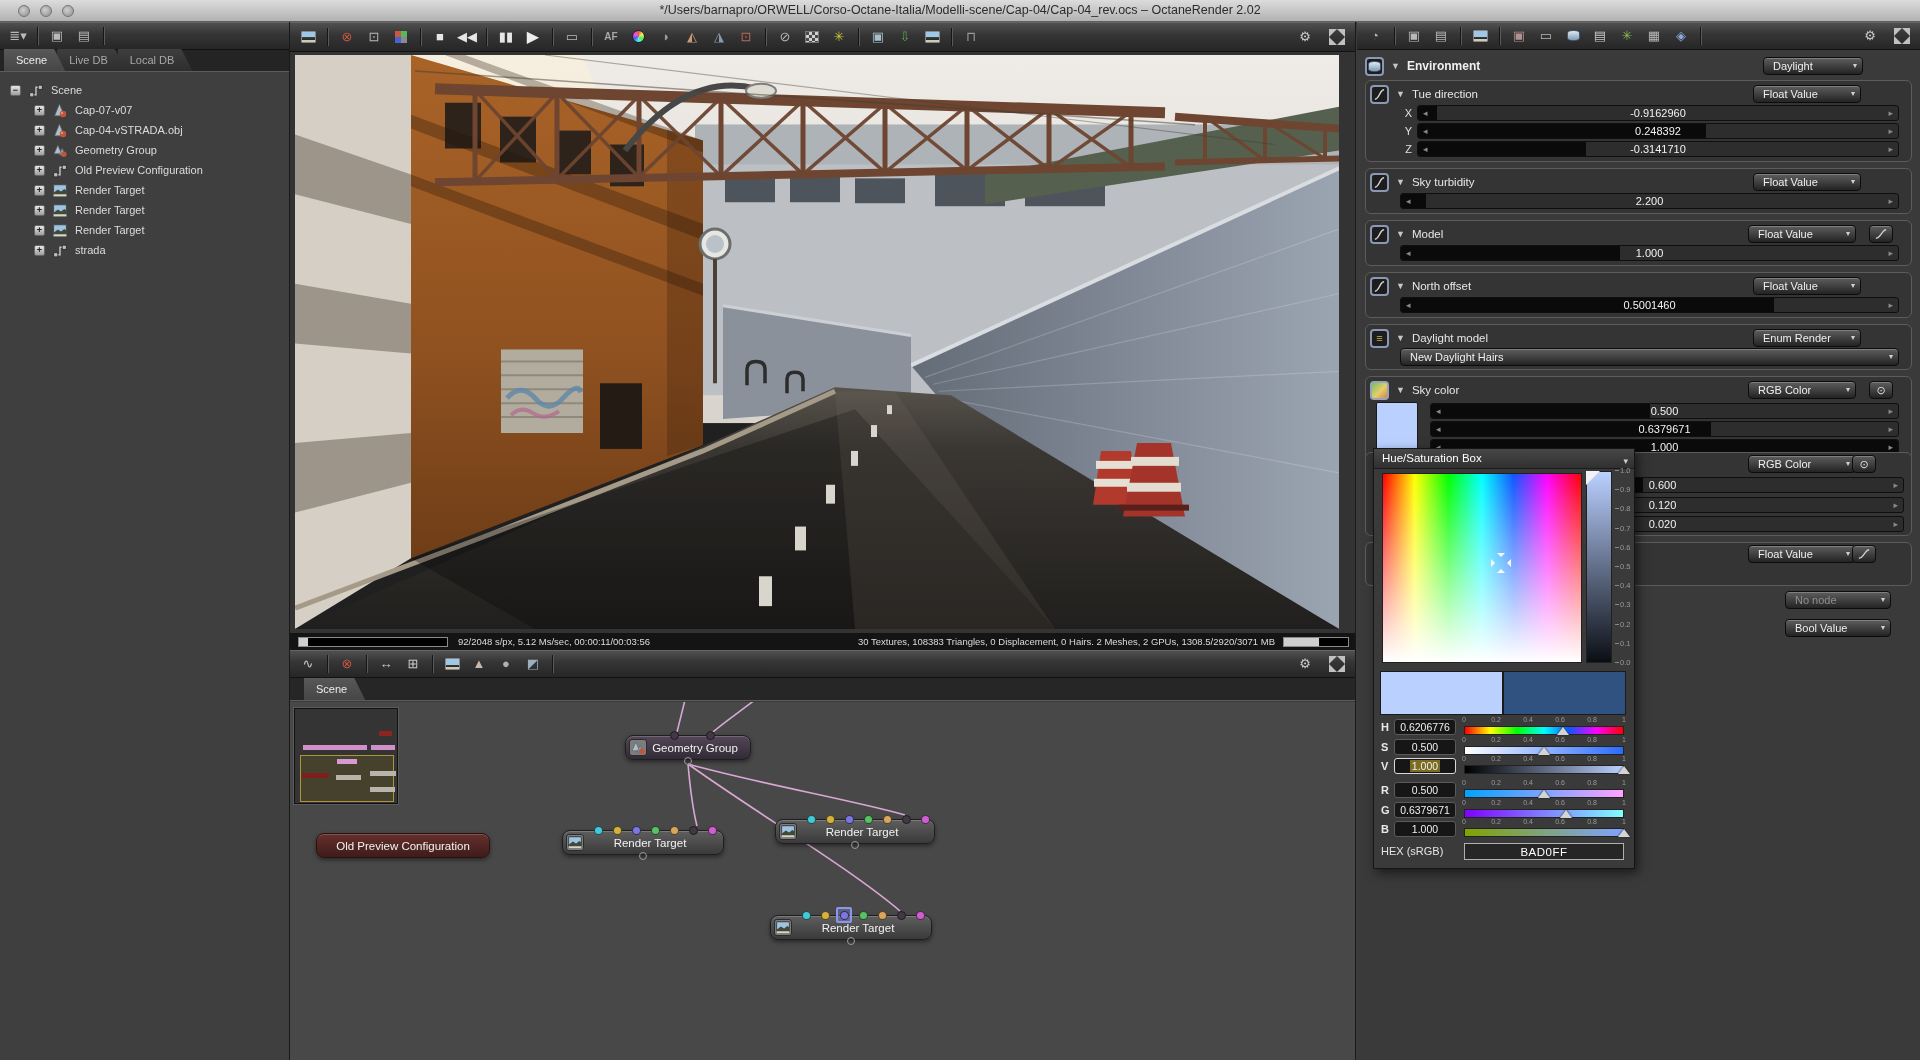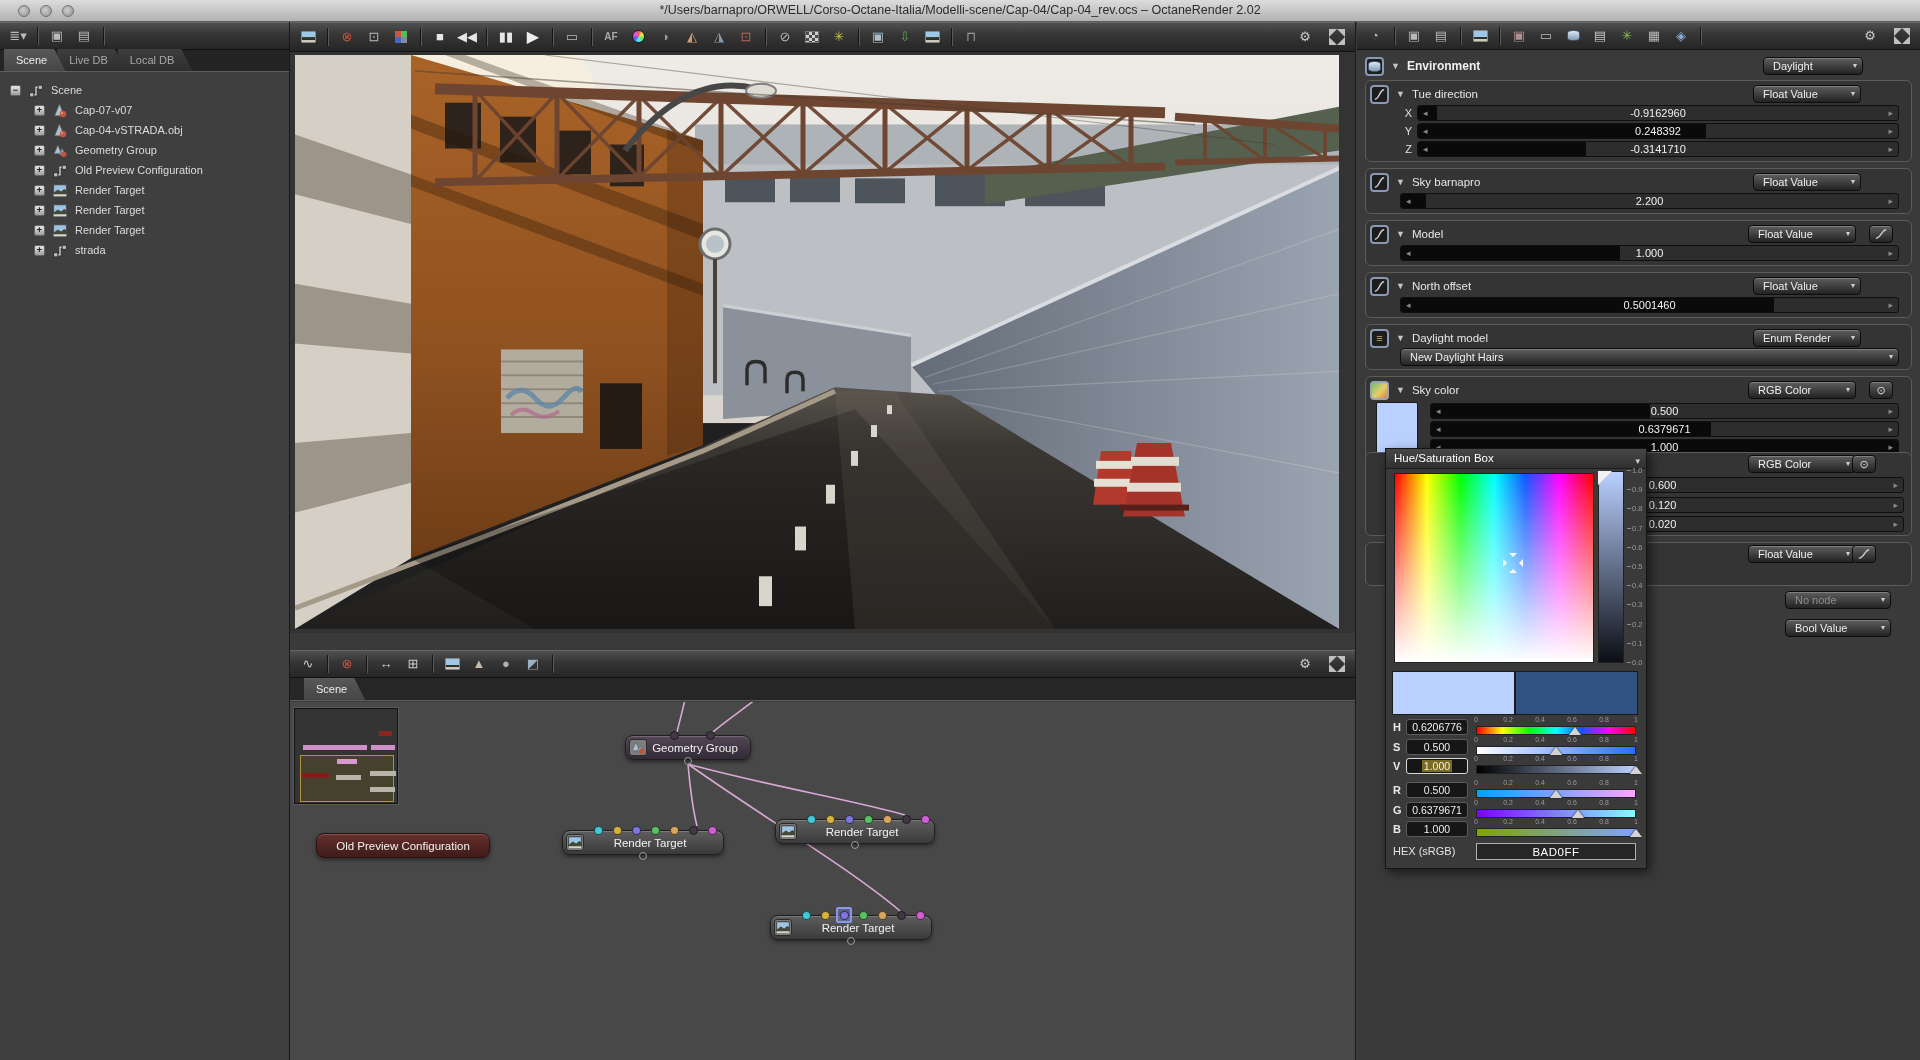--- a/index.html
+++ b/index.html
@@ -141,21 +141,21 @@
   .skybody .cols { flex:1; display:flex; flex-direction:column; }
   .skybody .srow { padding-left:4px; }
 
   
   .covgroup { position:absolute; left:8px; right:8px; border:1px solid #5c5c5c; border-radius:6px;
               background:#343434; }
   .covrow { position:absolute; }
   .cov-slider { position:absolute; left:64px; right:16px; }
 
   
-  .picker { position:absolute; left:28px; top:398px; width:262px; height:421px; background:#3a3a3a;
+  .picker { position:absolute; left:16px; top:398px; width:262px; height:421px; background:#3a3a3a;
             border:1px solid #151515; box-shadow:3px 4px 10px rgba(0,0,0,.55); z-index:10; }
   .pkhead { position:relative; height:20px; background:linear-gradient(#474747,#303030);
             border-bottom:1px solid #1c1c1c; color:#fff; font-size:11.5px; line-height:19px;
             padding-left:8px; }
   .pkhead .arr { position:absolute; right:6px; top:3px; font-size:9px; color:#d0d0d0; }
   .hsbox { position:absolute; left:8px; top:24px; width:200px; height:190px; border:1px solid #202020;
     background:linear-gradient(to bottom, rgba(255,255,255,0), #ffffff),
       linear-gradient(to right,#f00 0%,#ff0 16%,#0f0 33%,#0ff 50%,#15f 66%,#f0f 83%,#f00 100%); }
   .cross { position:absolute; width:16px; height:16px; }
   .cross i { position:absolute; width:0; height:0; border:4px solid transparent; }
@@ -530,20 +530,30 @@
           <line x1="970" y1="66" x2="1030" y2="104" stroke-width="3"></line>
         </g>
         <path d="M330,96 Q392,16 462,34" stroke="#474747" stroke-width="6" fill="none"></path>
         <ellipse cx="466" cy="36" rx="15" ry="7" fill="#dcdcd2" stroke="#7e7e7e" stroke-width="2"></ellipse>
         <path d="M120,16 L900,70" stroke="rgba(70,60,50,0.5)" stroke-width="1.5" fill="none"></path>
         <path d="M250,0 L980,90" stroke="rgba(70,60,50,0.4)" stroke-width="1.2" fill="none"></path>
       </svg>
     </div>
   </div>
 
+  <div class="statusbar">
+    <div class="pbar" style="width:150px; margin-left:8px;">
+      <div class="fillp" id="pleft" style="width: 6%;"></div>
+    </div>
+    <span style="margin-left:10px;">92/2048 s/px, 5.12 Ms/sec, 00:00:11/00:03:56</span>
+    <span style="margin-left:auto; margin-right:8px;">30 Textures, 108383 Triangles, 0 Displacement, 0 Hairs. 2 Meshes, 2 GPUs, 1308.5/2920/3071 MB</span>
+    <div class="pbar" style="width:66px; margin-right:6px;">
+      <div class="fillp" id="pright" style="width: 55%;"></div>
+    </div>
+  </div>
 
   <div class="toolbar ne-toolbar">
       <span class="ticon" style="color: rgb(204, 204, 204);">∿</span>
       <div class="tsep"></div>
       <span class="ticon" style="color: rgb(204, 85, 68);">⊗</span>
       <div class="tsep"></div>
       <span class="ticon" style="color: rgb(204, 204, 204);">↔</span>
       <span class="ticon" style="color: rgb(204, 204, 204);">⊞</span>
       <div class="tsep"></div>
       <span class="ticon">
@@ -758,21 +768,21 @@
           </div>
         </div>
         <div class="group">
           <div class="ghead">
             <span class="gicon">
               <svg viewBox="0 0 14 14">
                 <path d="M2 12 C7 12 7 2 12 2" stroke="#d0d0d0" stroke-width="1.6" fill="none"></path>
               </svg>
             </span>
             <span class="tri">▼</span>
-            <span class="glabel">Sky barnapro</span>
+            <span class="glabel">Sky turbidity</span>
             <div class="dd">
               <span>Float Value</span>
               <span class="arr">▾</span>
             </div>
           </div>
           <div class="srow">
             <div class="slider">
               <div class="sfill" style="width: 5%;"></div>
               <div class="sval">2.200</div>
               <span class="al">◂</span>

